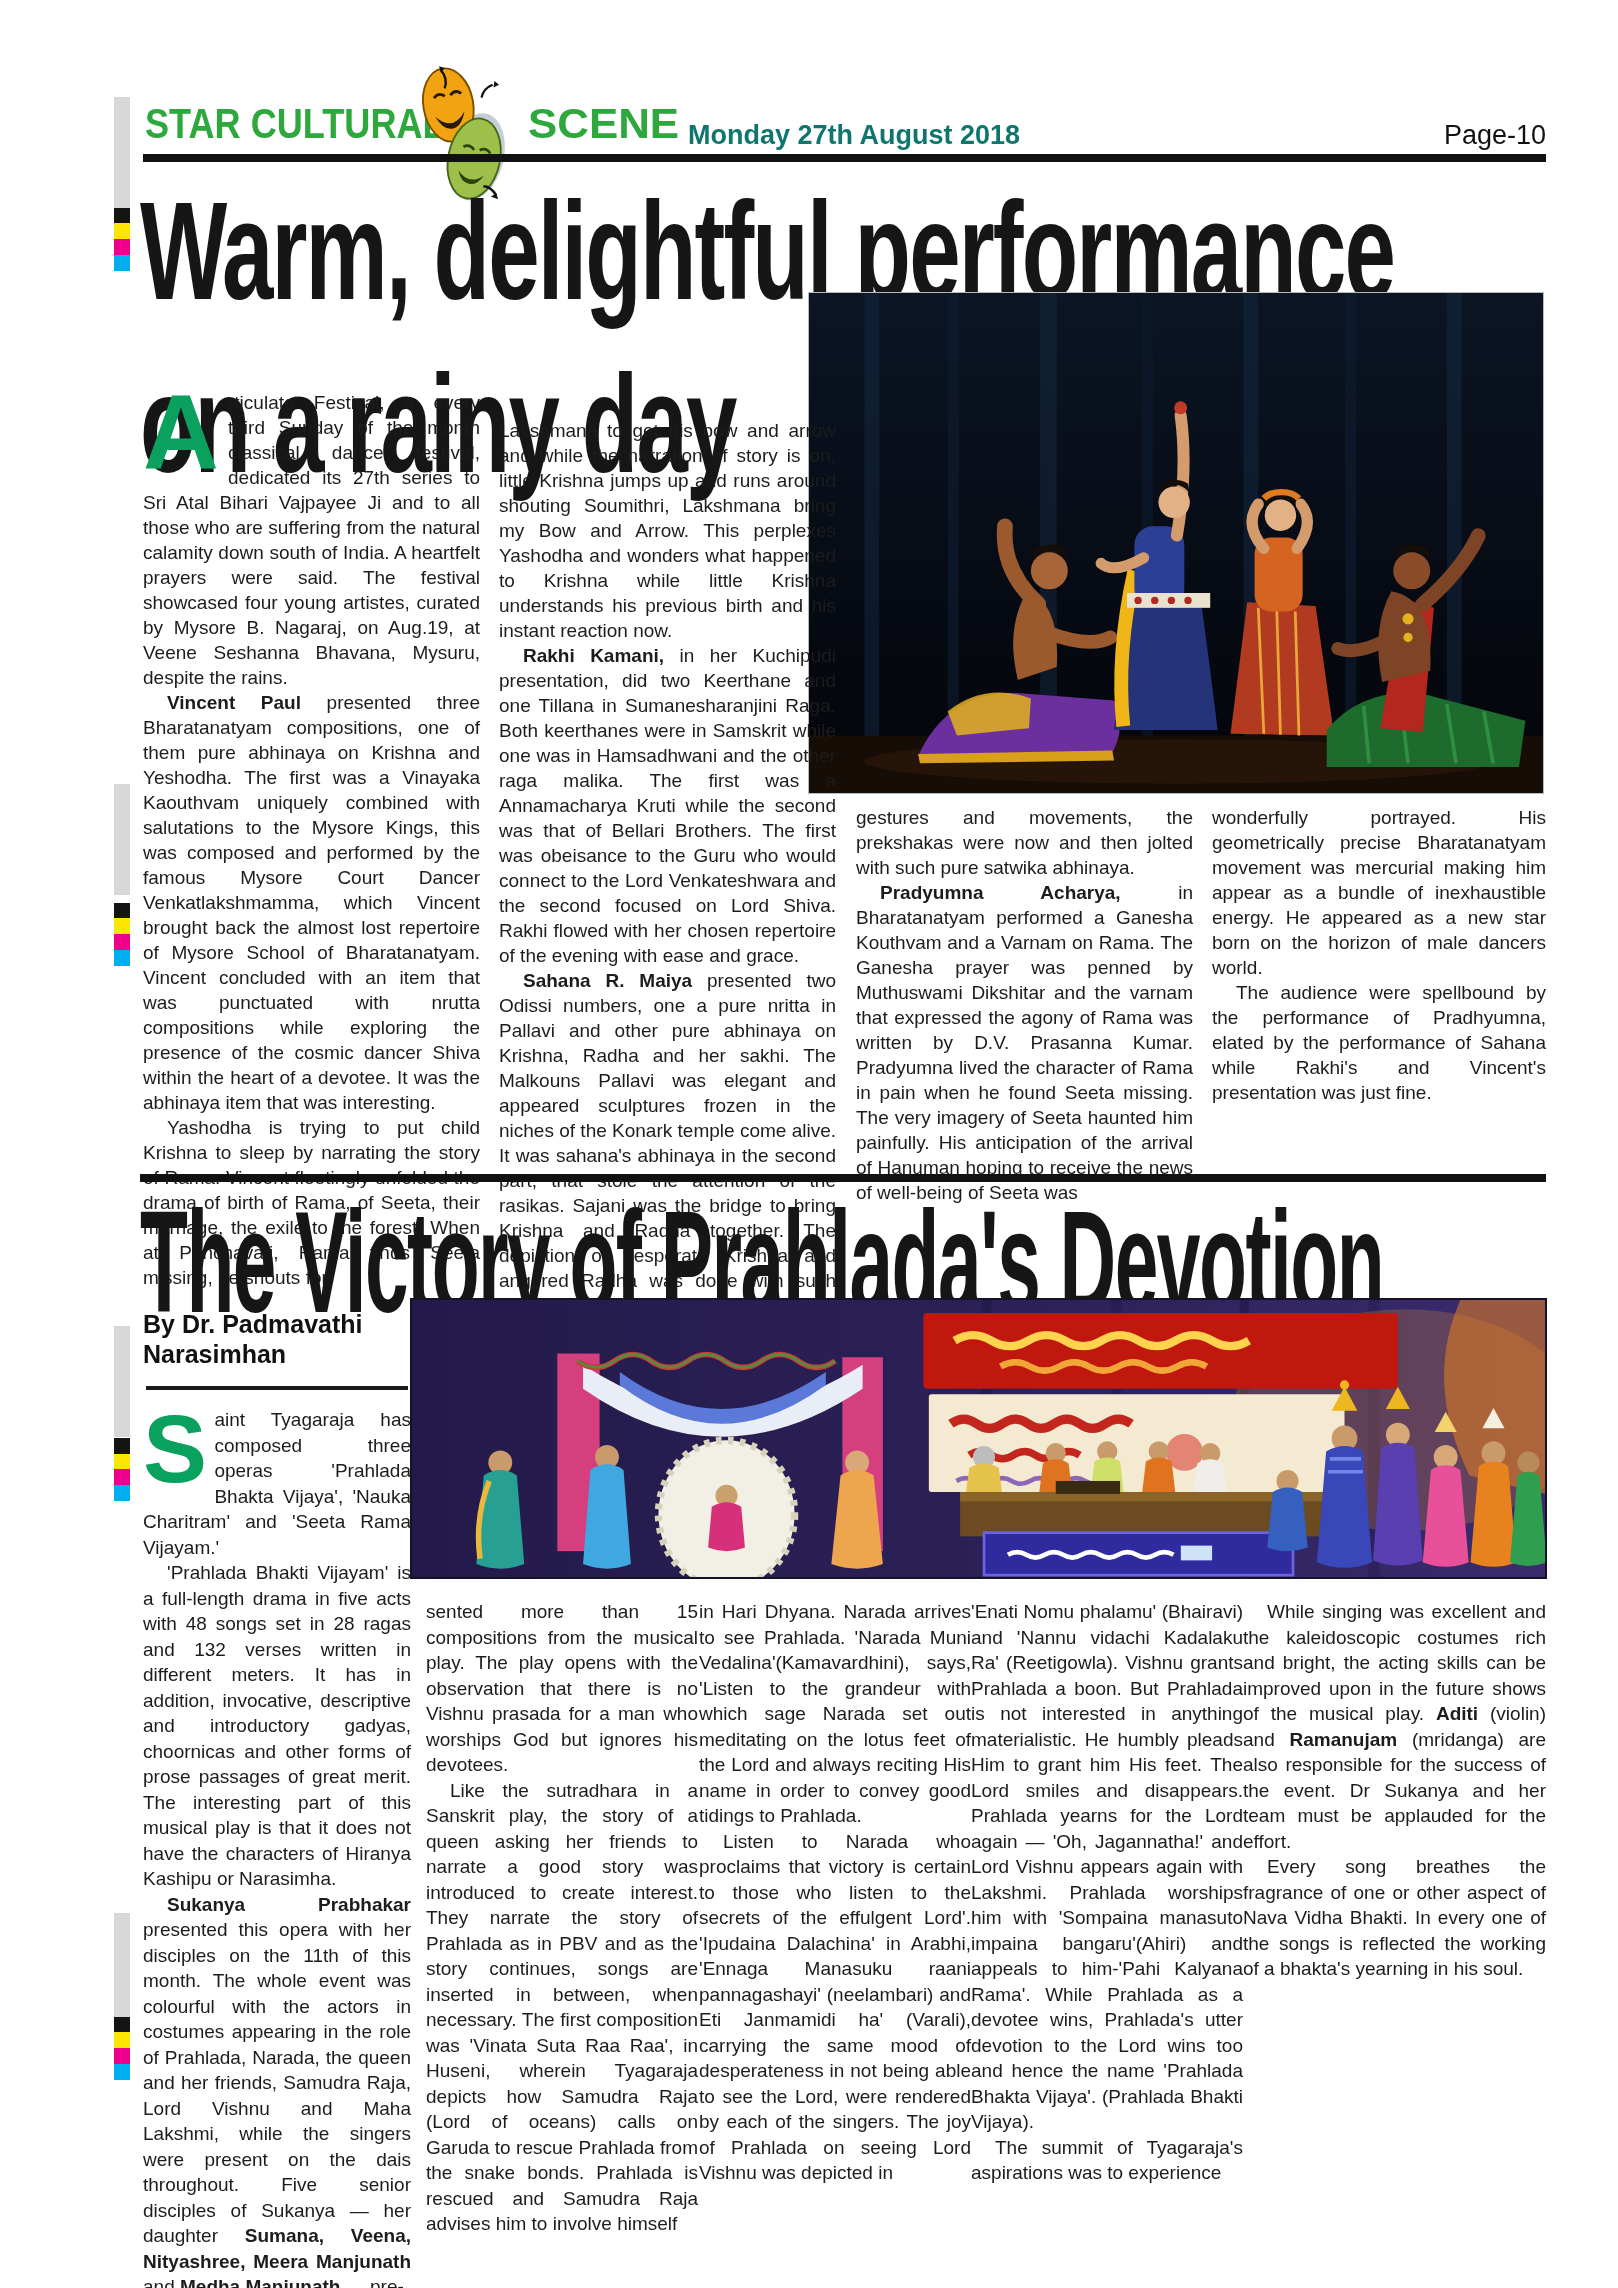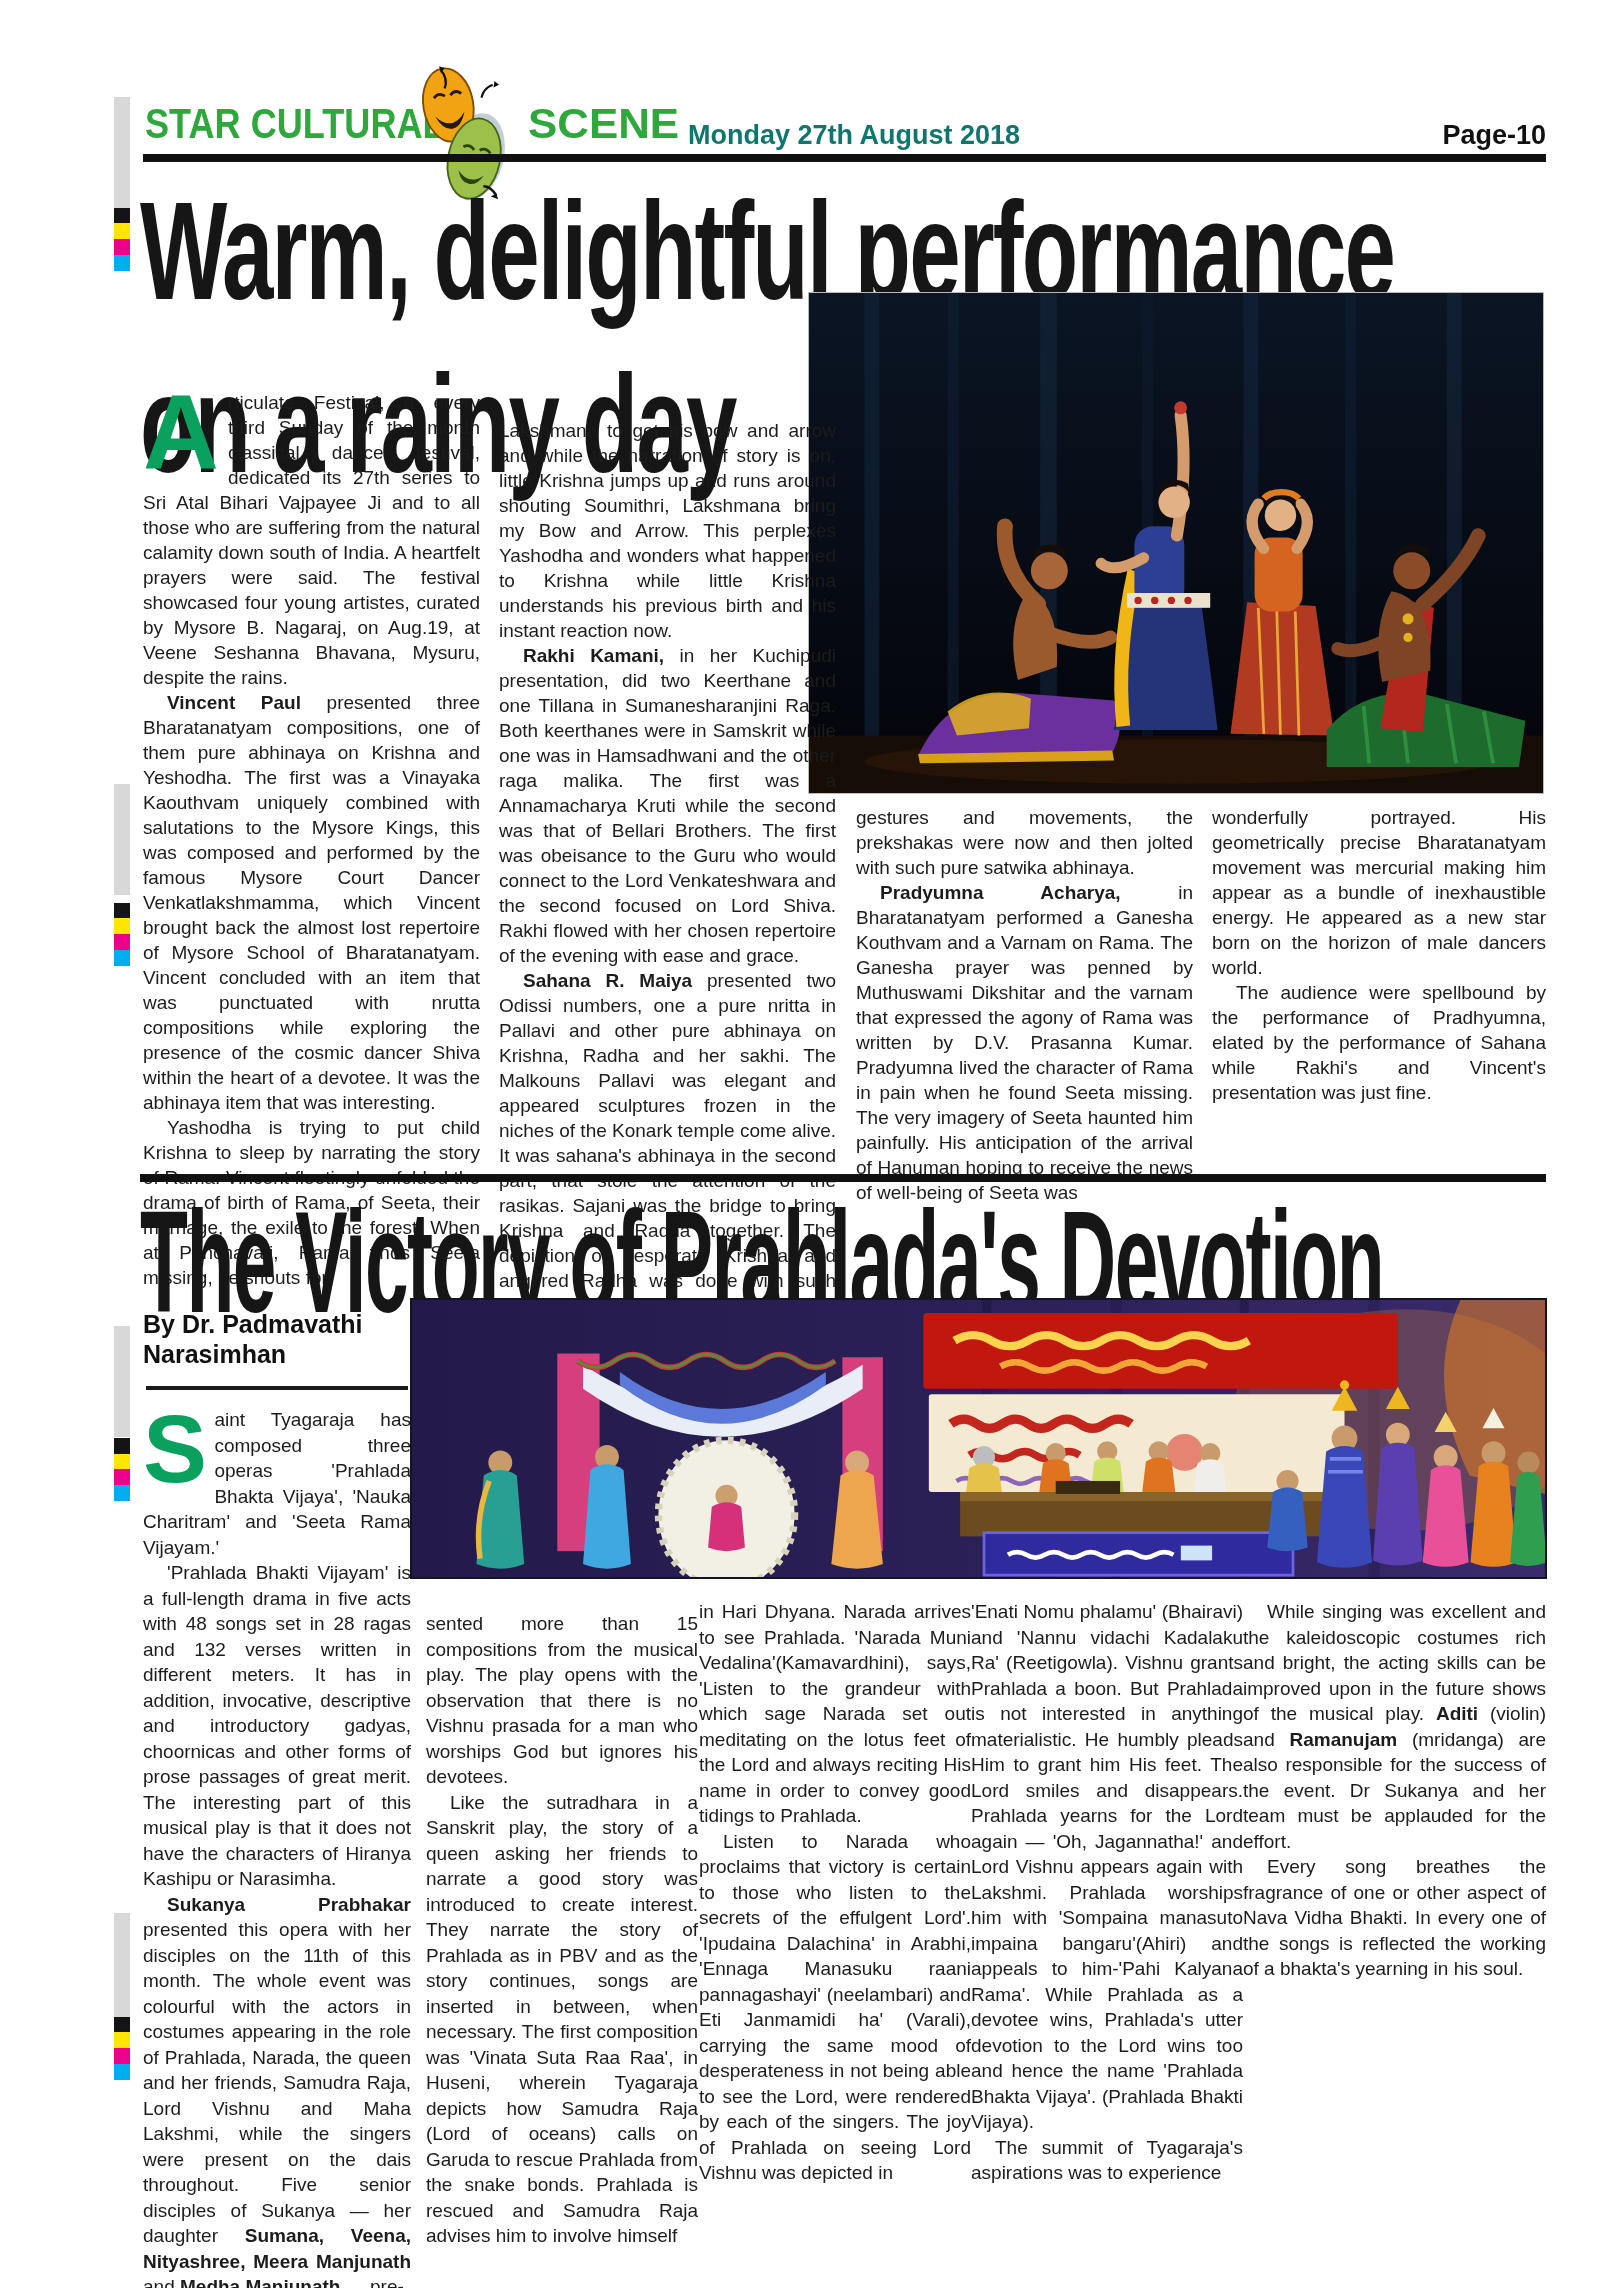--- a/index.html
+++ b/index.html
@@ -10,21 +10,21 @@
   .regbar{position:absolute;left:114px;width:15.7px;height:111px;background:var(--reg-gray,#d8d8d8);}
   .regblock{position:absolute;left:114px;width:15.7px;height:15.7px;}
 
   
   .brand{position:absolute;top:102px;font-weight:bold;color:var(--brand-green,#2ea83c);
          font-size:43px;line-height:1;letter-spacing:0;transform:scaleX(0.84);transform-origin:0 0;white-space:nowrap;}
   .brand-left{left:145px;}
   .brand-right{left:528px;transform:scaleX(1.02);transform-origin:0 0;}
   .masks{position:absolute;left:404px;top:57px;width:120px;height:157px;}
   .hdr-date{position:absolute;left:688px;top:120px;font-size:27px;font-weight:bold;color:#0f766e;}
-  .hdr-page{position:absolute;left:1375px;top:120px;width:171px;text-align:right;font-size:27px;font-weight:bold;color:#111;}
+  .hdr-page{position:absolute;left:1375px;top:120px;width:171px;text-align:right;font-size:27px;font-weight:normal;color:#111;}
   .hdr-rule{position:absolute;left:143px;top:154px;width:1403px;height:8.3px;background:#111;}
 
   
   .hl{position:absolute;left:140px;white-space:nowrap;font-weight:bold;color:var(--headline-black,#161616);
       transform-origin:0 0;line-height:1;}
   .hl1a{top:181px;font-size:140px;letter-spacing:-2.8px;transform:scaleX(0.66);}
   .hl1b{top:354px;font-size:140px;letter-spacing:-2.8px;transform:scaleX(0.66);}
   .hl2{top:1191px;font-size:144px;letter-spacing:-2.8px;transform:scaleX(0.545);}
 
   .divider{position:absolute;left:140px;top:1174px;width:1406px;height:8.3px;background:#111;}
@@ -33,21 +33,21 @@
   .col{position:absolute;text-align:justify;color:var(--body-black,#1c1c1c);}
   .col p{margin:0;}
   .col p.ind{text-indent:24px;}
   .a1col{width:337px;font-size:19px;line-height:25px;}
   #a1c1{left:143px;top:390px;}
   #a1c2{left:499px;top:390px;margin-top:28px;}
   #a1c3{left:856px;top:805px;}
   #a1c4{left:1212px;top:805px;width:334px;}
   .a2col{width:272px;font-size:19px;line-height:25.5px;}
   #a2c1{left:143px;top:1407px;width:268px;}
-  #a2c2{left:426px;top:1599px;margin-top:12px;}
+  #a2c2{left:426px;top:1599px;}
   #a2c3{left:699px;top:1599px;}
   #a2c4{left:971px;top:1599px;}
   #a2c5{left:1243px;top:1599px;width:303px;}
 
   .dropcap{float:left;color:var(--dropcap-green,#0aa15f);font-weight:bold;
            font-size:105px;line-height:78px;padding:3.7px 9.2px 0 0;}
   .a2col .dropcap{font-size:96px;line-height:76px;padding-right:7.4px;}
 
   .byline{position:absolute;left:143px;top:1309px;width:268px;
           font-size:25px;line-height:30px;font-weight:bold;color:#111;}

